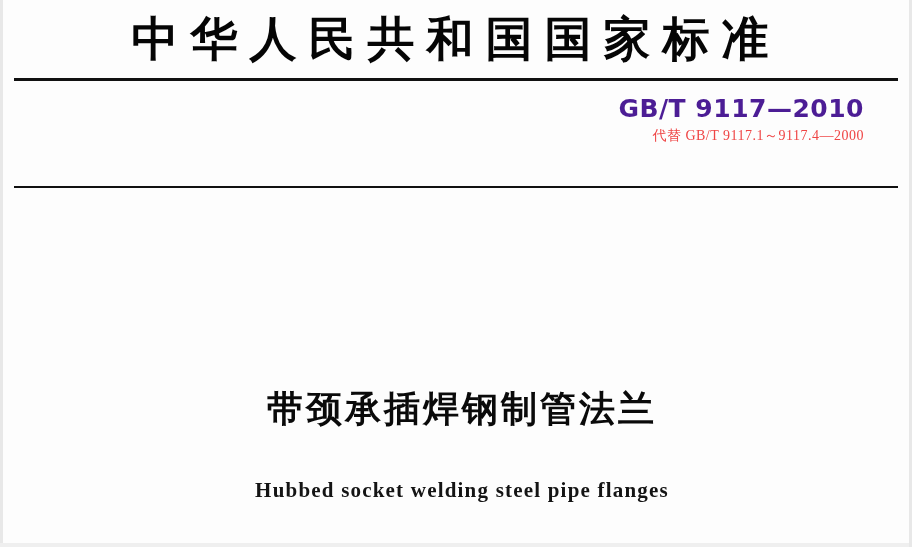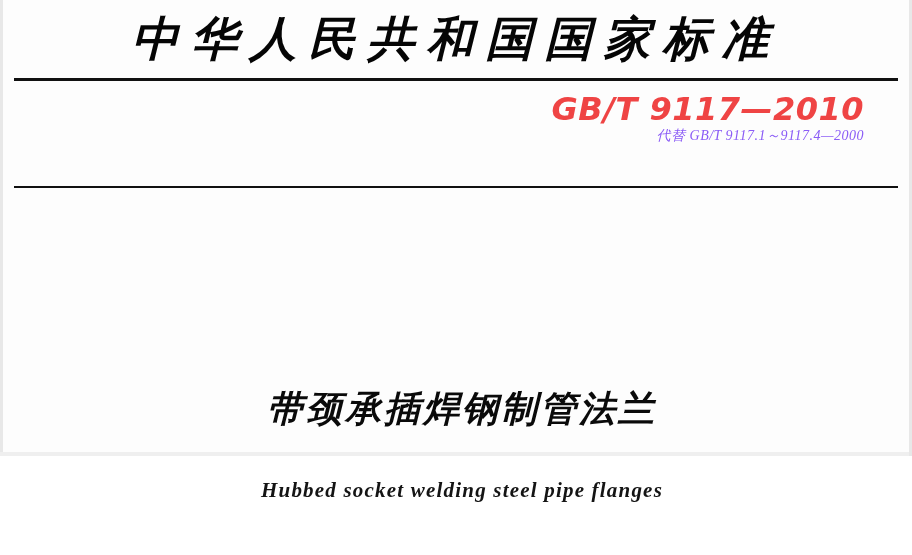--- a/index.html
+++ b/index.html
@@ -10,24 +10,23 @@
     width: 912px;
     height: 555px;
     background: #ffffff;
     font-family: "Liberation Serif", serif;
     color: #111111;
     overflow: hidden;
   }
   .page {
     position: relative;
     width: 912px;
-    height: 456px;
+    height: 547px;
     box-sizing: border-box;
     background: #fdfdfd;
-    font-style: italic;
   }
   
   .page::before,
   .page::after {
     content: "";
     position: absolute;
     top: 0;
     bottom: 0;
     width: 3px;
     background: #e8e8e8;
@@ -69,33 +68,33 @@
 
   .std-number-block {
     position: absolute;
     right: 48px;
     top: 94px;
     text-align: right;
   }
   .std-number {
     font-family: "DejaVu Sans", "Liberation Sans", sans-serif;
     font-weight: bold;
-    font-size: 32px;
+    font-size: 25px;
     line-height: 30px;
     letter-spacing: 0.5px;
-    color: #ef4444;
+    color: #4c1d95;
     white-space: nowrap;
   }
   .std-replaces {
     margin-top: 3px;
     font-family: "Liberation Serif", serif;
     font-size: 14px;
     line-height: 18px;
     letter-spacing: 0.5px;
-    color: #8b5cf6;
+    color: #ef4444;
     white-space: nowrap;
   }
 
   .doc-title-cn {
     position: absolute;
     left: 12px;
     right: 0;
     top: 385px;
     text-align: center;
     font-family: "DejaVu Sans", "Liberation Sans", sans-serif;

